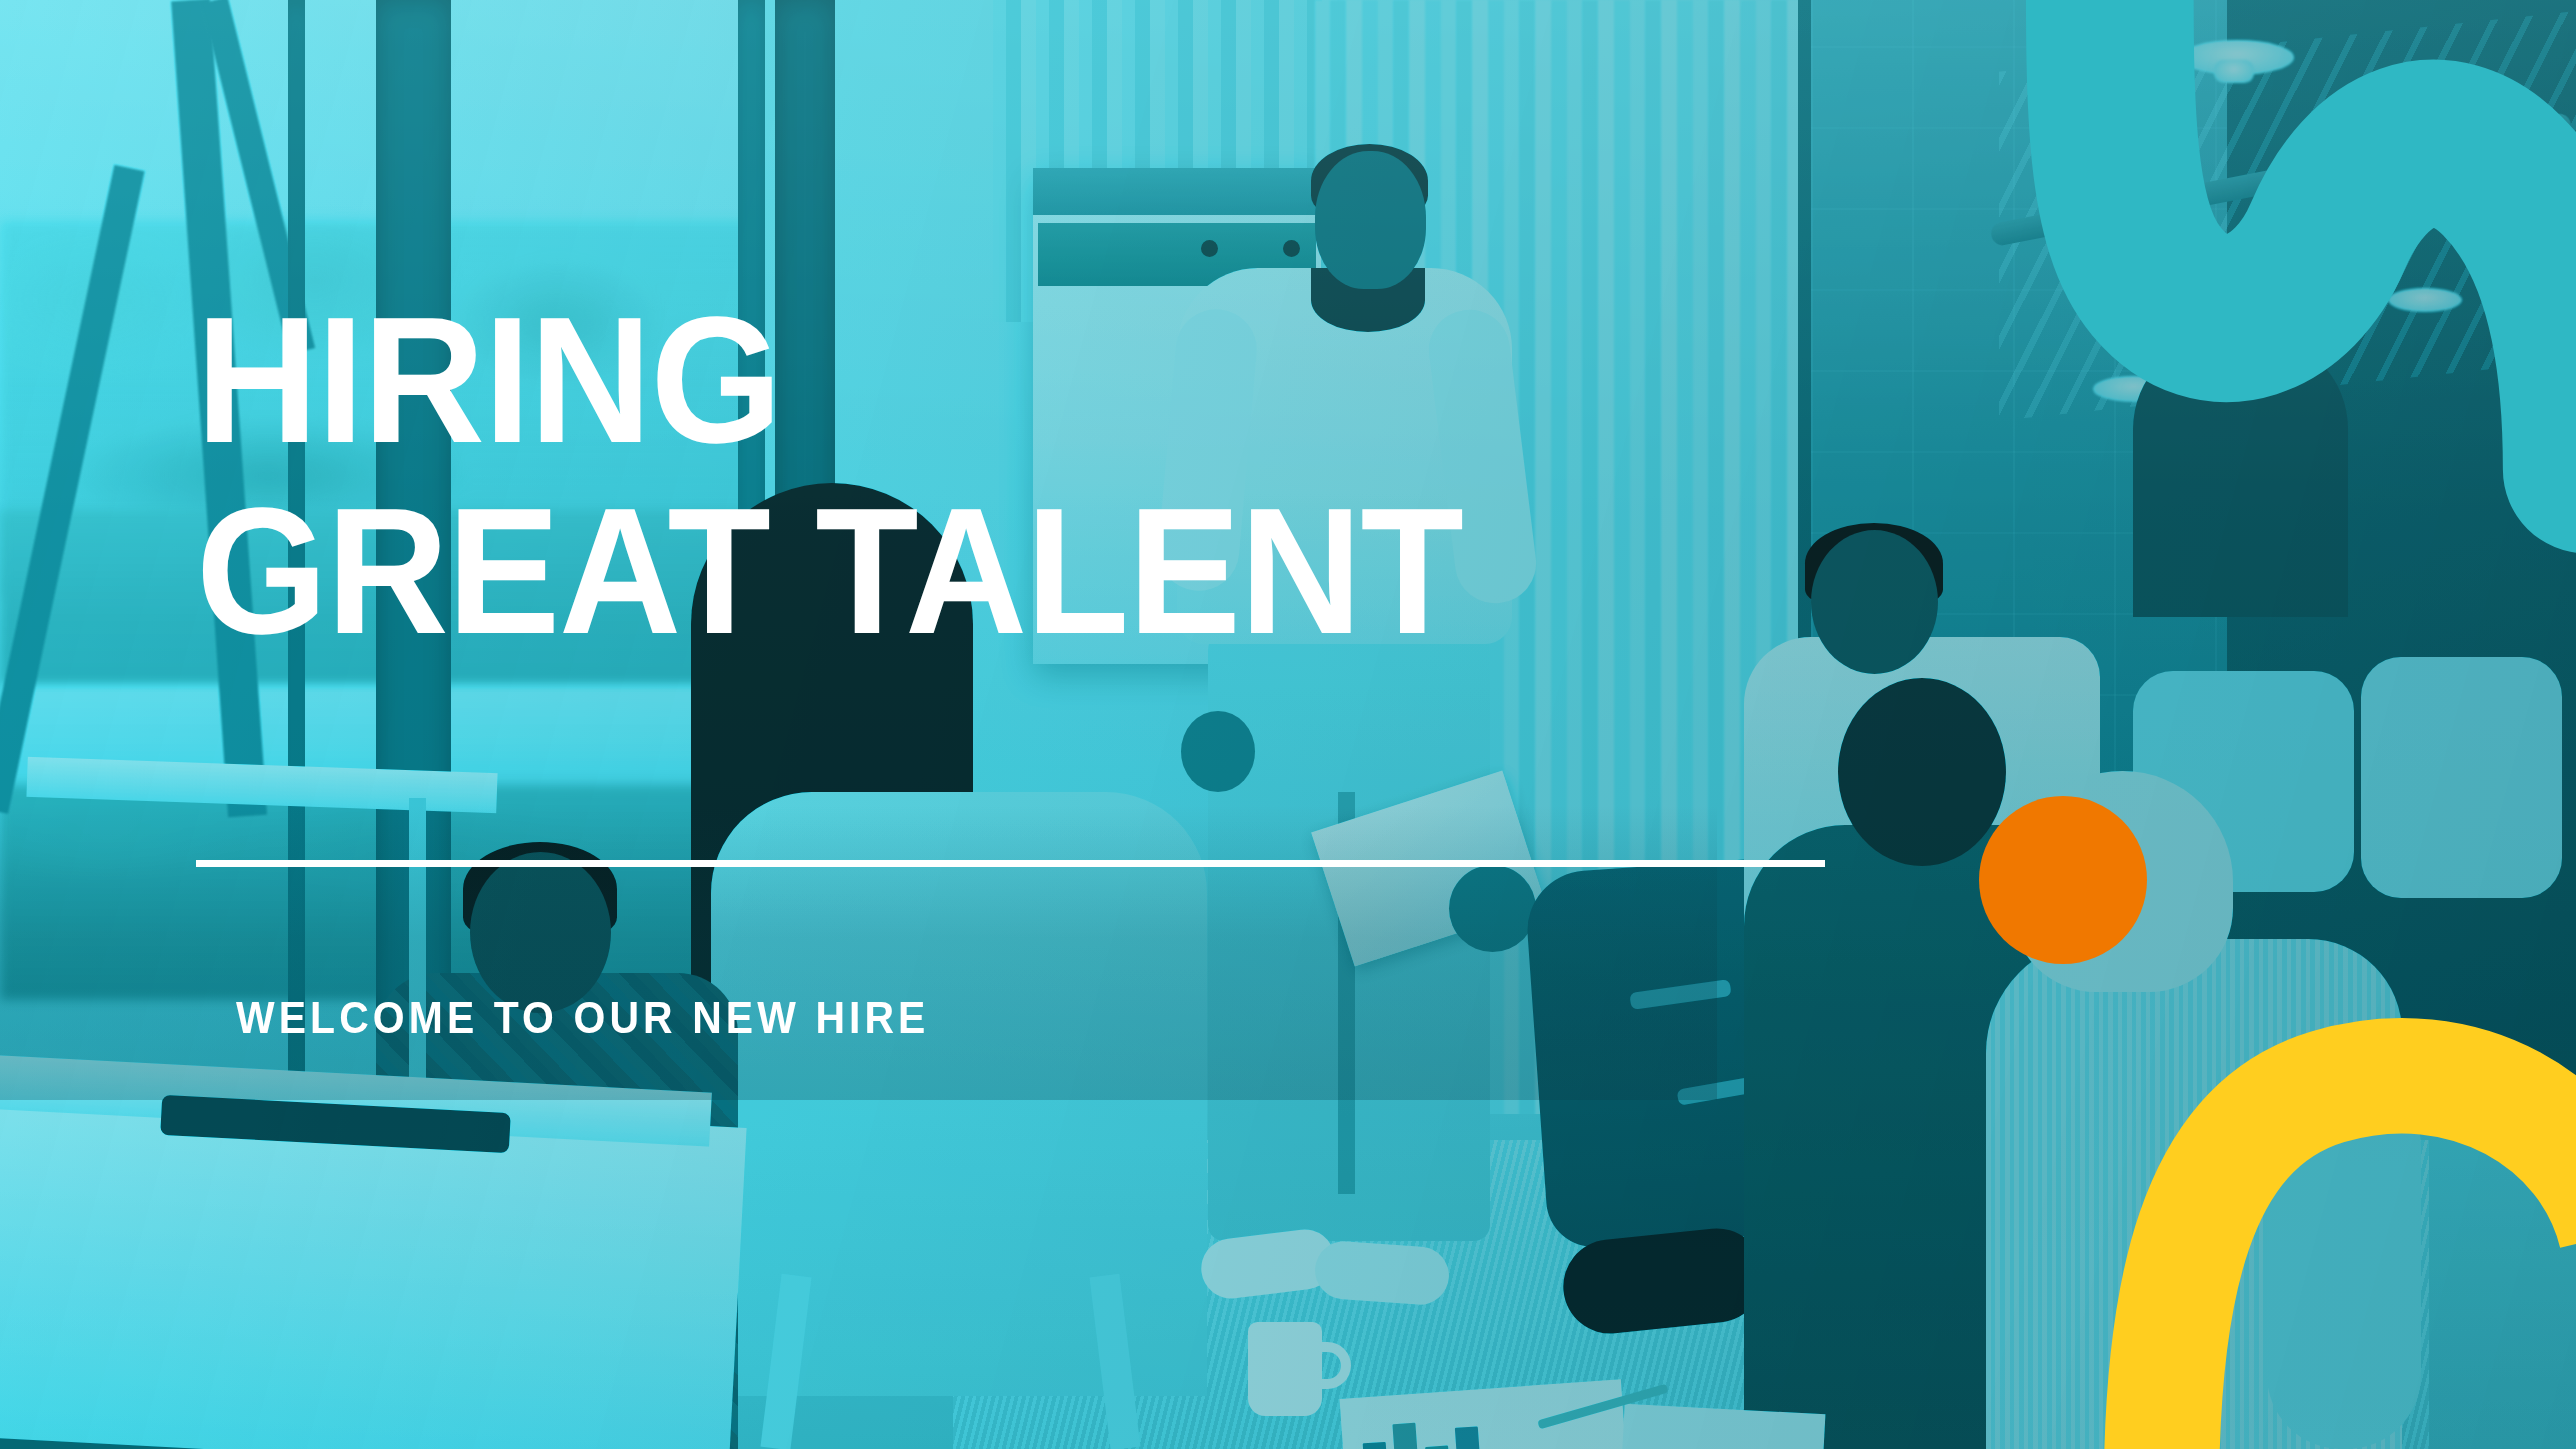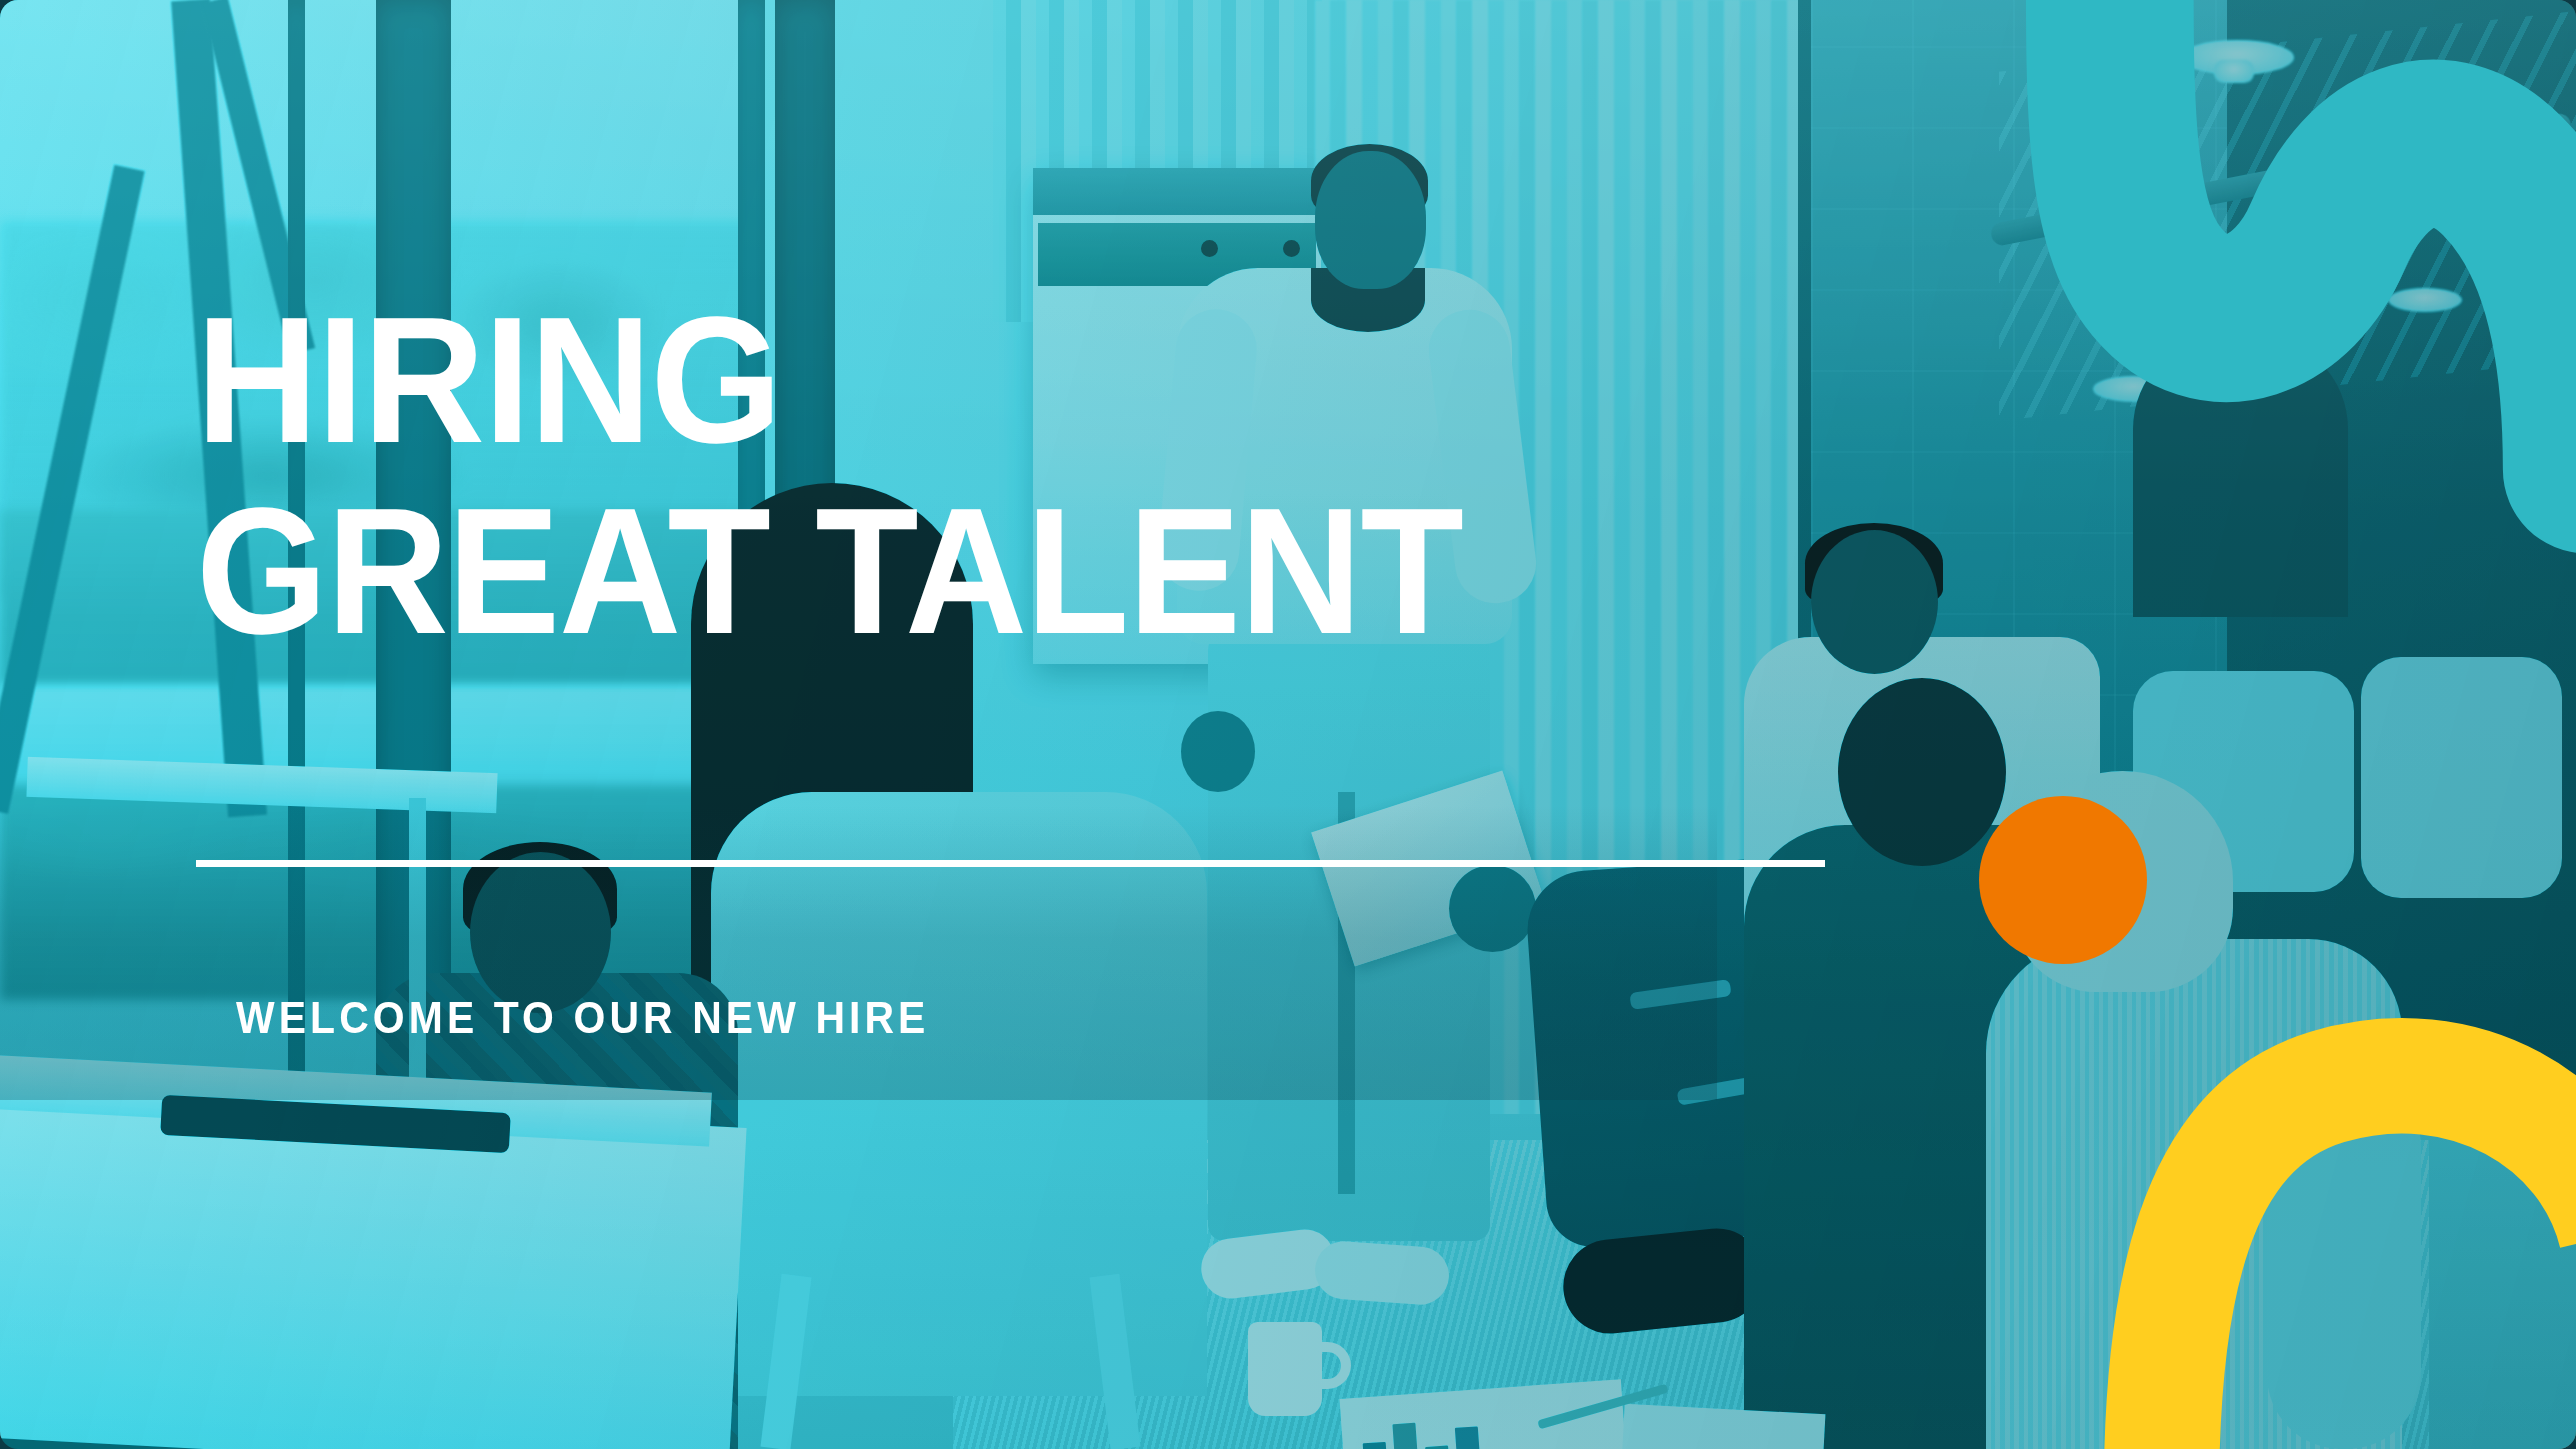--- a/index.html
+++ b/index.html
@@ -5,21 +5,20 @@
 <style>
   * { margin:0; padding:0; box-sizing:border-box; }
   html,body { background:#0c3a44; }
 
   #stage {
     position:relative;
     width:2576px; height:1449px;
     overflow:hidden;
     font-family:"Liberation Sans", sans-serif;
     background:#19626d;
-    border-radius:18px;
   }
 
   
   .photo { position:absolute; inset:0; overflow:hidden; }
 
   
   .p-sky {
     position:absolute; left:0; top:0; width:818px; height:1140px;
     background:
       linear-gradient(180deg,#bfe4e6 0%,#a9dbdf 38%,#9fd4d8 55%,#8fc9cf 72%,#7bbcc4 100%);

